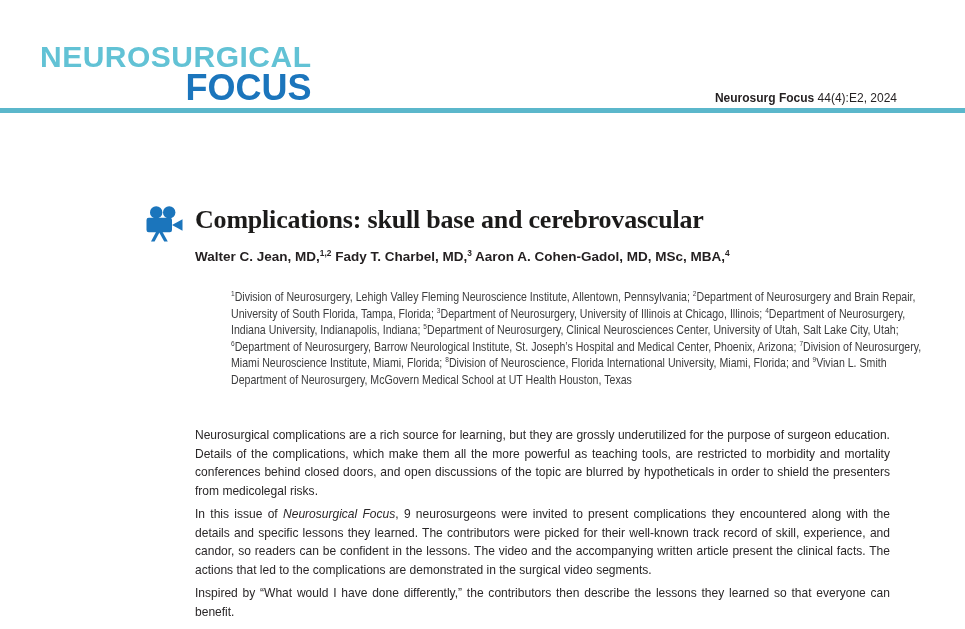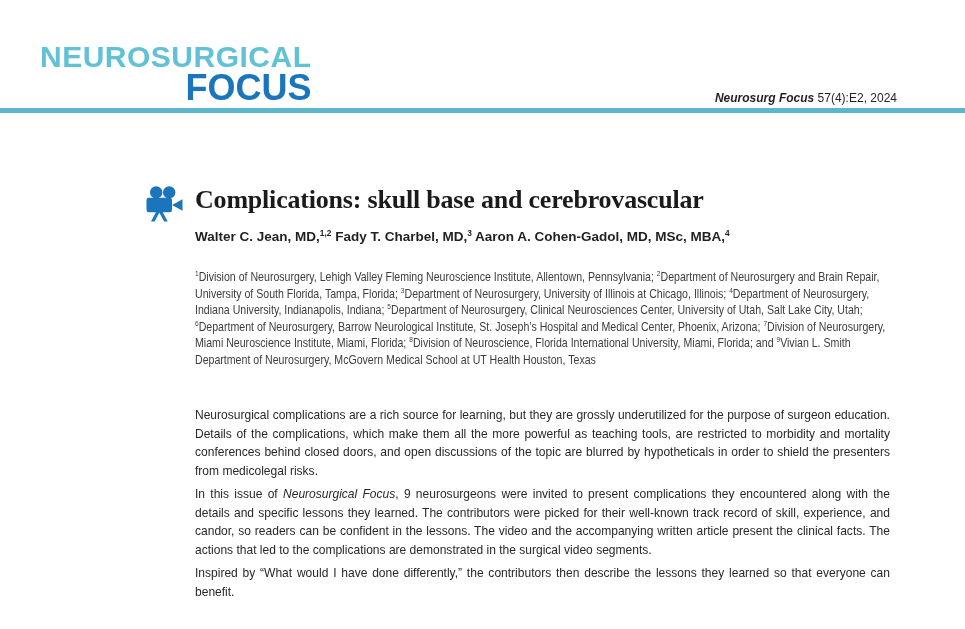--- a/index.html
+++ b/index.html
@@ -21,42 +21,42 @@
     color: #62c2d5; line-height: 1;
   }
   .logo-bottom {
     font-size: 36px; font-weight: bold; letter-spacing: 0px;
     color: #1b75bc; line-height: 0.84; margin-top: 1px;
   }
   .citation {
     position: absolute; right: 68px; top: 91px;
     font-size: 12px; color: #231f20; white-space: nowrap;
   }
-  .cit-bold { font-weight: bold; font-style: italic; }
+  .cit-bold { font-weight: bold; }
   .rule {
     position: absolute; top: 108px; left: 0;
     width: 965px; height: 5px; background: #5bb7cb;
   }
 
   
   main { position: absolute; top: 113px; left: 195px; width: 695px; }
-  .title-row { position: relative; margin-top: 72px; }
+  .title-row { position: relative; margin-top: 92px; }
   .cam { position: absolute; left: -49px; top: 1px; width: 38px; height: 36px; }
   h1 {
     margin: 0; font-family: "Liberation Serif", serif;
     font-size: 26px; font-weight: bold; color: #1c1b1a;
     line-height: 30px; letter-spacing: -0.2px;
   }
   .authors {
     margin-top: 12px; font-size: 13.5px; font-weight: bold;
     line-height: 20px; color: #231f20;
   }
   sup { font-size: 0.62em; line-height: 0; vertical-align: super; }
 
-  .affiliations { margin-top: 22px; height: 116px; }
+  .affiliations { margin-top: 22px; height: 116px; margin-left: 36px; }
   .affiliations .condensed {
     width: 800px; transform: scaleX(0.869); transform-origin: 0 0;
     font-size: 12.2px; line-height: 16.5px; color: #3d3d3e;
   }
 
   .body-text p {
     margin: 0 0 5px 0;
     text-align: justify;
     font-size: 13.2px; line-height: 18.5px; color: #2a2728;
     width: 762px; transform: scaleX(0.912); transform-origin: 0 0;
@@ -68,21 +68,21 @@
 </head>
 <body>
 
 <div class="page">
 
   <header>
     <div class="logo">
       <div class="logo-top">NEUROSURGICAL</div>
       <div class="logo-bottom">FOCUS</div>
     </div>
-    <div class="citation"><span class="cit-bold">Neurosurg Focus</span><span> 57(4):E2, 2024</span></div>
+    <div class="citation"><span class="cit-bold">Neurosurg Focus</span><span> 44(4):E2, 2024</span></div>
     <div class="rule"></div>
   </header>
 
   <main>
 
     <div class="title-row">
       <span class="cam">
         <svg width="38" height="36" viewBox="0 0 38 36" xmlns="http://www.w3.org/2000/svg">
           <g fill="#1b75bc">
             <circle cx="10.2" cy="6.4" r="6.2"></circle>

